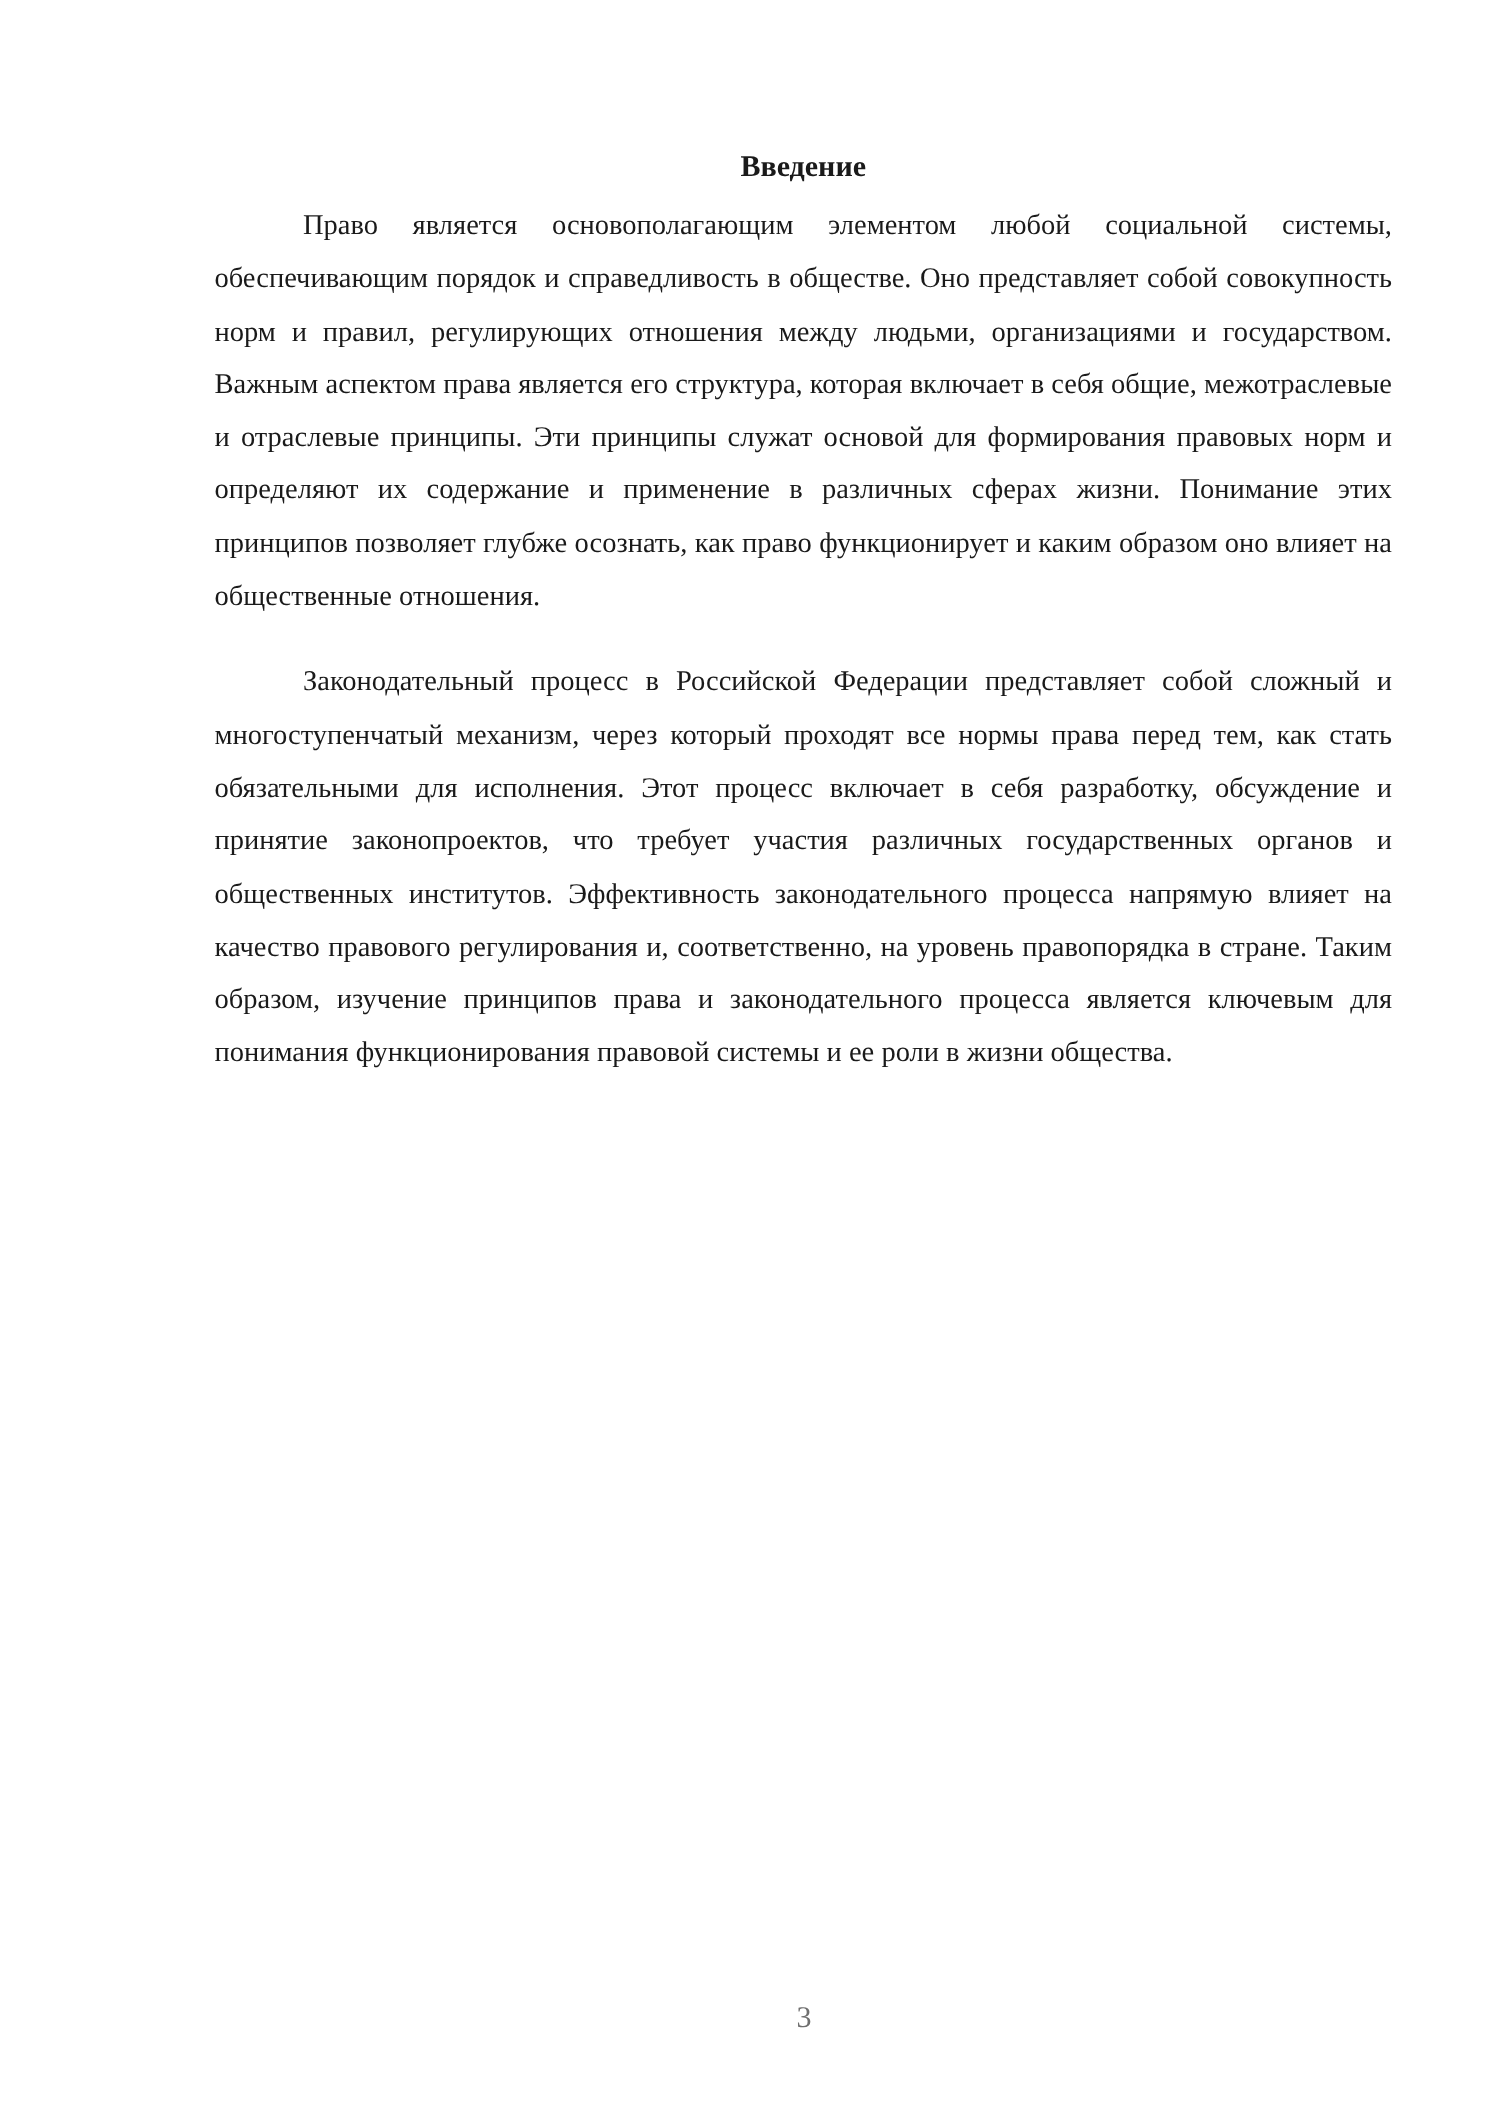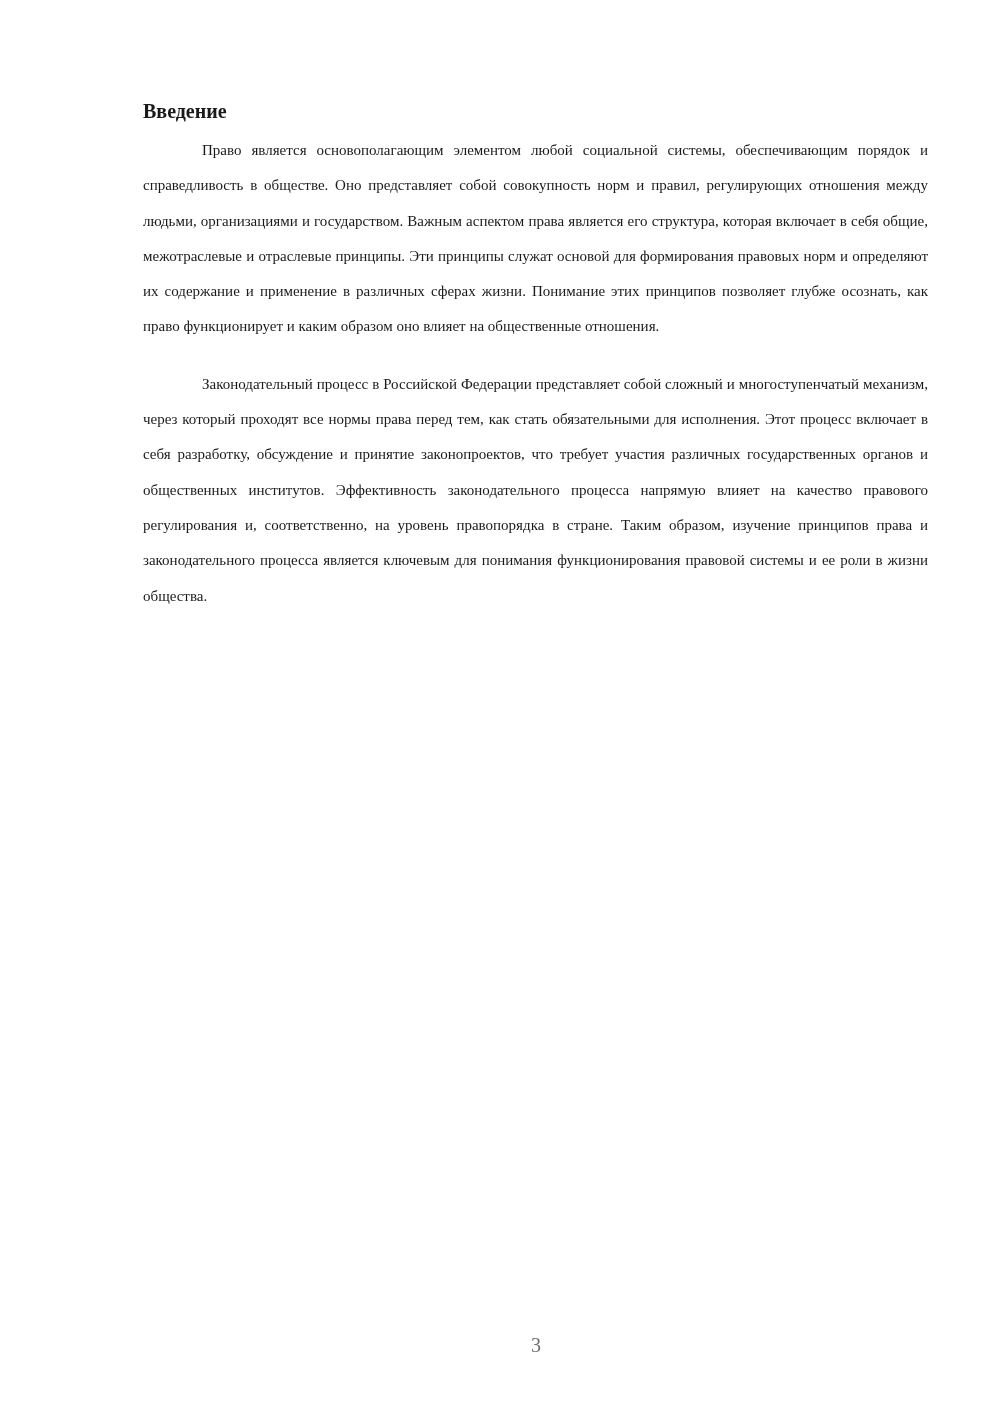--- a/index.html
+++ b/index.html
@@ -15,28 +15,29 @@
       font-family: "Liberation Serif", "DejaVu Serif", serif;
       color: #1a1a1a;
     }
     .page {
       position: absolute;
       left: 143px;
       top: 96px;
       width: 785px;
     }
     .title {
+      text-align: center;
       font-weight: bold;
       font-size: 20px;
       line-height: 30px;
       margin: 0 0 7px 0;
       padding-left: 0;
     }
     .para {
-      font-size: 15px;
+      font-size: 19px;
       line-height: 35.3px;
       text-align: justify;
       text-indent: 59px;
       margin: 0;
       hyphens: none;
     }
     .para + .para {
       margin-top: 22px;
     }
     .page-number {

